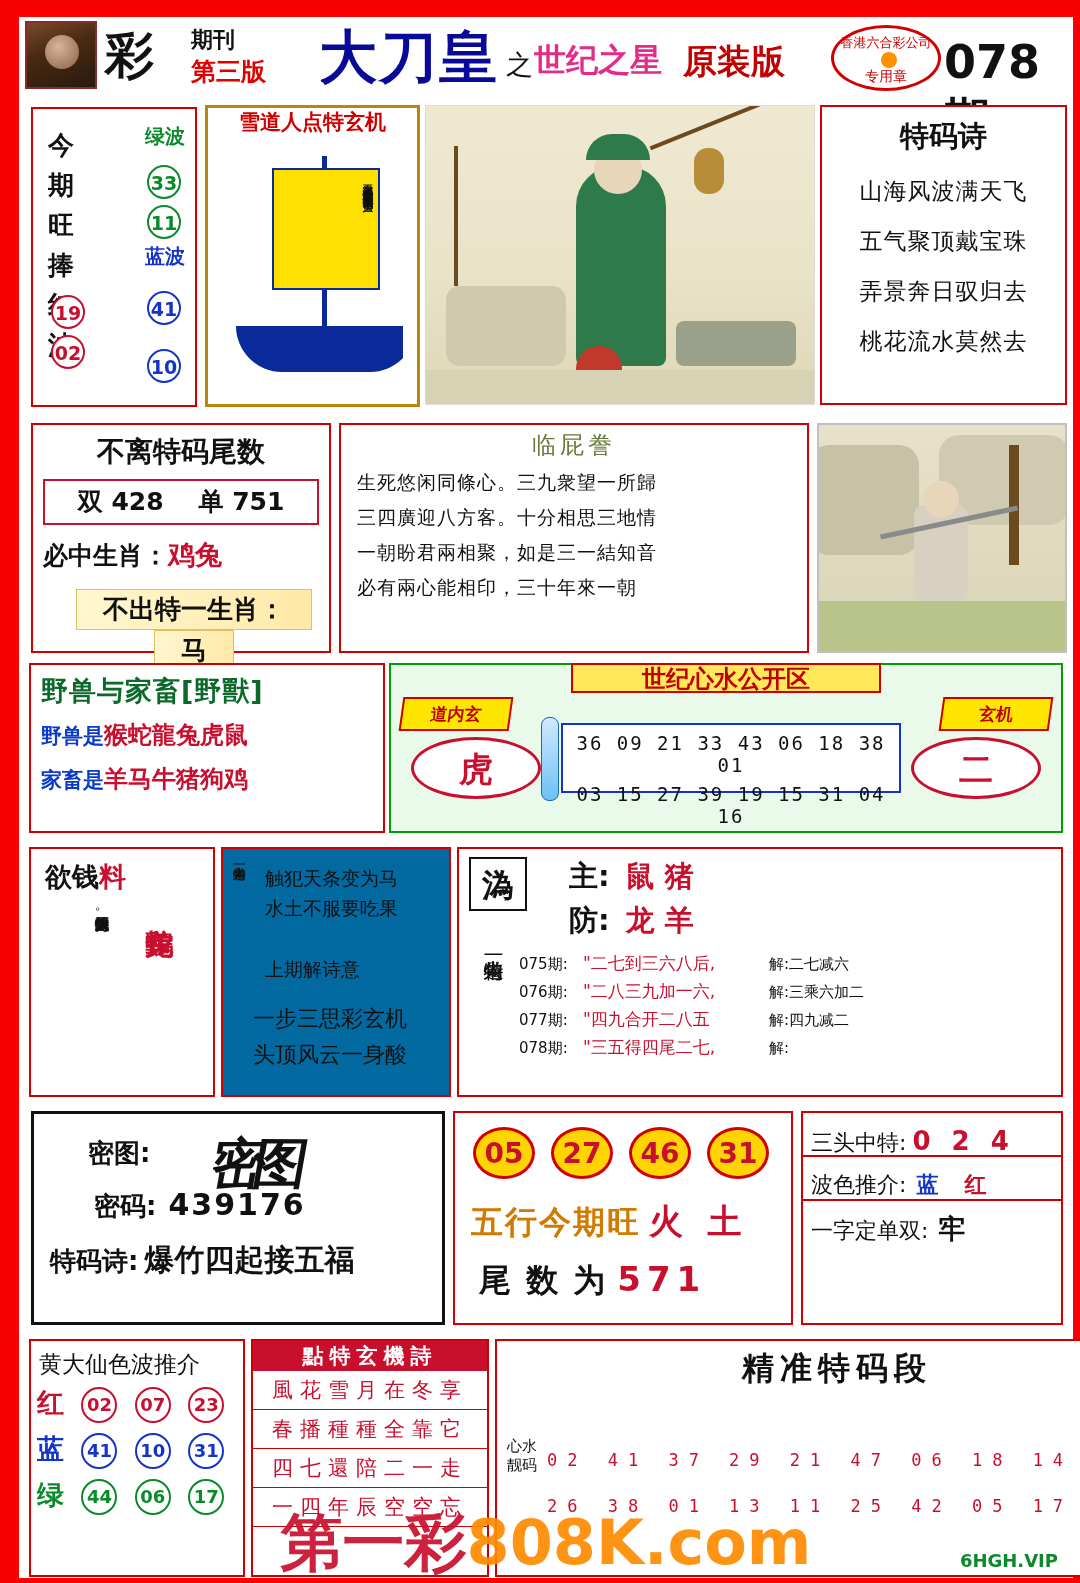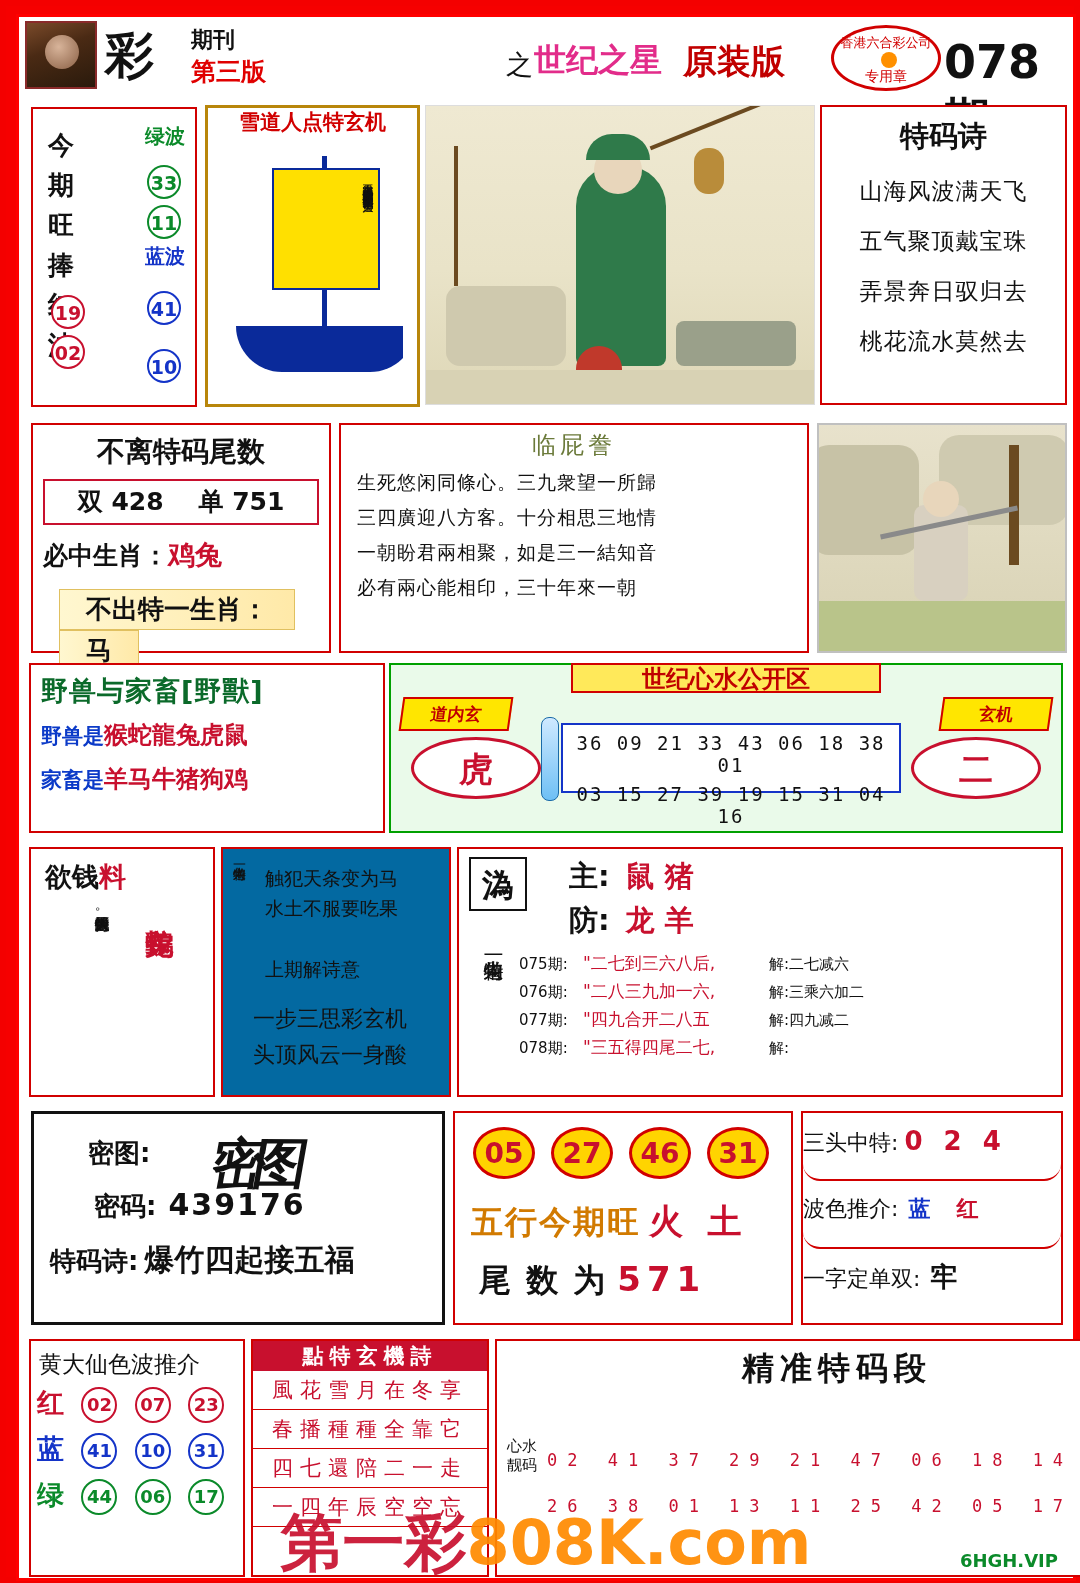--- a/index.html
+++ b/index.html
@@ -88,21 +88,21 @@
   .poem-title{text-align:center;font-size:29px;font-weight:bold;color:#111;margin-top:10px;}
   .poem-line{font-size:23px;color:#111;text-align:center;margin-top:19px;letter-spacing:1px;}
 
   
   .row2{position:absolute;left:6px;top:402px;width:1042px;height:240px;}
   .box-wei{position:absolute;left:6px;top:4px;width:300px;height:230px;border:2px solid #d10000;background:#fff;box-sizing:border-box;}
   .wei-t{text-align:center;font-size:28px;font-weight:bold;color:#111;margin-top:8px;}
   .wei-nums{margin:8px 10px 0 10px;border:2px solid #c8102e;height:42px;line-height:42px;text-align:center;font-size:25px;font-weight:bold;color:#111;}
   .wei-sx{margin-top:12px;padding-left:10px;font-size:25px;font-weight:bold;color:#111;}
   .wei-sx b{color:#c8102e;font-size:27px;}
-  .wei-no{margin-top:16px;padding-left:8px;font-size:19px;color:#111;}
+  .wei-no{margin-top:16px;padding-left:8px;font-size:19px;color:#111;text-align:center;}
   .wei-no span{display:inline-block;margin-left:18px;font-size:26px;font-weight:bold;color:#111;
      background:linear-gradient(90deg,#fff7d0,#ffe9a8);padding:2px 26px;border:1px solid #e0c060;}
 
   .box-shi{position:absolute;left:314px;top:4px;width:470px;height:230px;border:2px solid #d10000;background:#fff;box-sizing:border-box;}
   .shi-title{text-align:center;font-size:24px;font-weight:normal;color:#6b7a3a;margin-top:4px;letter-spacing:4px;}
   .shi-line{font-size:19px;color:#111;margin:9px 0 0 16px;letter-spacing:1px;}
 
   .box-pic2{position:absolute;left:792px;top:4px;width:250px;height:230px;overflow:hidden;border:2px solid #c0c0c0;box-sizing:border-box;
     background:linear-gradient(180deg,#e8e2cc,#d8d2b4);}
   .p2-rockA{position:absolute;left:-10px;top:20px;width:110px;height:110px;background:#c7c2a6;border-radius:20px;}
@@ -177,21 +177,21 @@
 
   .box-balls{position:absolute;left:428px;top:6px;width:340px;height:214px;border:2px solid #d10000;background:#fff;box-sizing:border-box;}
   .bigball{position:absolute;top:14px;width:62px;height:52px;border-radius:50%;background:#ffd400;border:3px solid #d10000;
     text-align:center;line-height:48px;font-size:28px;font-weight:bold;color:#c8102e;box-sizing:border-box;}
   .wx{position:absolute;left:16px;top:86px;font-size:32px;font-weight:bold;color:#d17a00;letter-spacing:2px;font-family:Liberation Mono, monospace;}
   .wx b{color:#c8102e;font-size:34px;margin-left:8px;}
   .wei2{position:absolute;left:24px;top:146px;font-size:32px;font-weight:bold;color:#111;letter-spacing:2px;}
   .wei2 b{color:#c8102e;font-size:34px;letter-spacing:6px;margin-left:10px;}
 
   .box-right{position:absolute;left:776px;top:6px;width:262px;height:214px;border:2px solid #d10000;background:#fff;box-sizing:border-box;}
-  .r-row{height:68px;border-bottom:2px solid #d10000;font-size:22px;color:#111;line-height:56px;box-sizing:border-box;border-radius:17px;}
+  .r-row{height:44px;border-bottom:2px solid #d10000;font-size:22px;color:#111;line-height:56px;padding-left:8px;box-sizing:border-box;}
   .r-row:last-child{border-bottom:none;}
   .r-row b{color:#c8102e;font-size:26px;letter-spacing:6px;margin-left:6px;}
   .r-row .blue{color:#1434c8;margin-left:10px;font-weight:bold;}
   .r-row .red{color:#c8102e;margin-left:26px;font-weight:bold;}
   .r-row .blk{color:#111;font-weight:bold;font-size:27px;margin-left:10px;}
 
   
   .row6{position:absolute;left:6px;top:1318px;width:1042px;height:246px;}
   .box-hdx{position:absolute;left:4px;top:4px;width:216px;height:238px;border:2px solid #d10000;background:#fff;box-sizing:border-box;}
   .hdx-t{font-size:23px;color:#111;margin:8px 0 0 8px;}
@@ -223,20 +223,21 @@
 <body>
 
 <div class="page">
  <div class="inner">
 
   <div class="header">
     <div class="hdr-photo"></div>
     <div class="hdr-cai">彩</div>
     <div class="hdr-qikan">期刊</div>
     <div class="hdr-third">第三版</div>
+    <div class="hdr-dadao">大刀皇</div>
     <div class="hdr-zhi">之</div>
     <div class="hdr-shiji">世纪之星</div>
     <div class="hdr-yuan">原装版</div>
     <div class="hdr-seal">
       <div class="s1">香港六合彩公司</div>
       <div class="dot"></div>
       <div class="s2">专用章</div>
     </div>
     <div class="hdr-qi">078期</div>
   </div>

